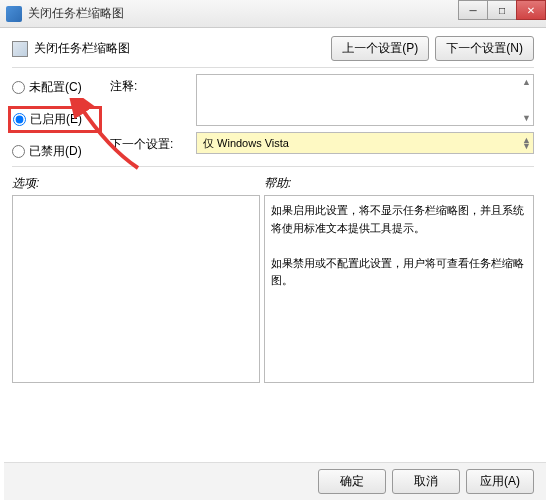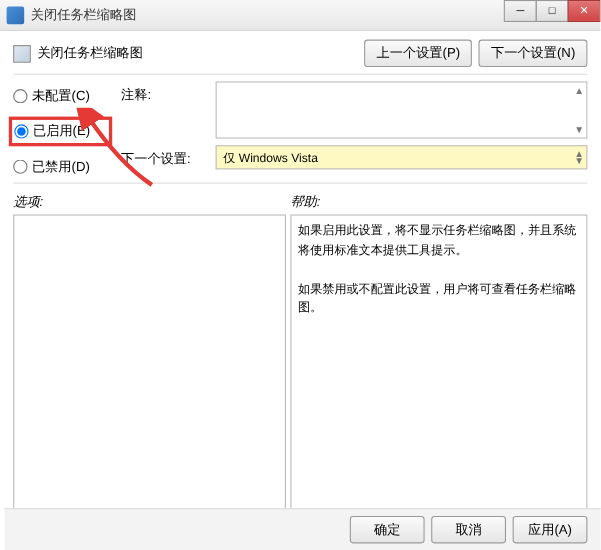--- a/index.html
+++ b/index.html
@@ -144,21 +144,21 @@
       margin-bottom: 3px;
       font-style: italic;
     }
     .lbl-options { width: 252px; }
     .panes-row {
       display: flex;
       gap: 4px;
     }
     .pane {
       border: 1px solid #bbb;
-      height: 268px;
+      height: 188px;
       background: #fff;
       padding: 6px;
       font-size: 11px;
       line-height: 1.6;
       overflow: hidden;
     }
     .pane.options { width: 248px; }
     .pane.help { flex: 1; }
     .bottom-bar {
       position: absolute;

